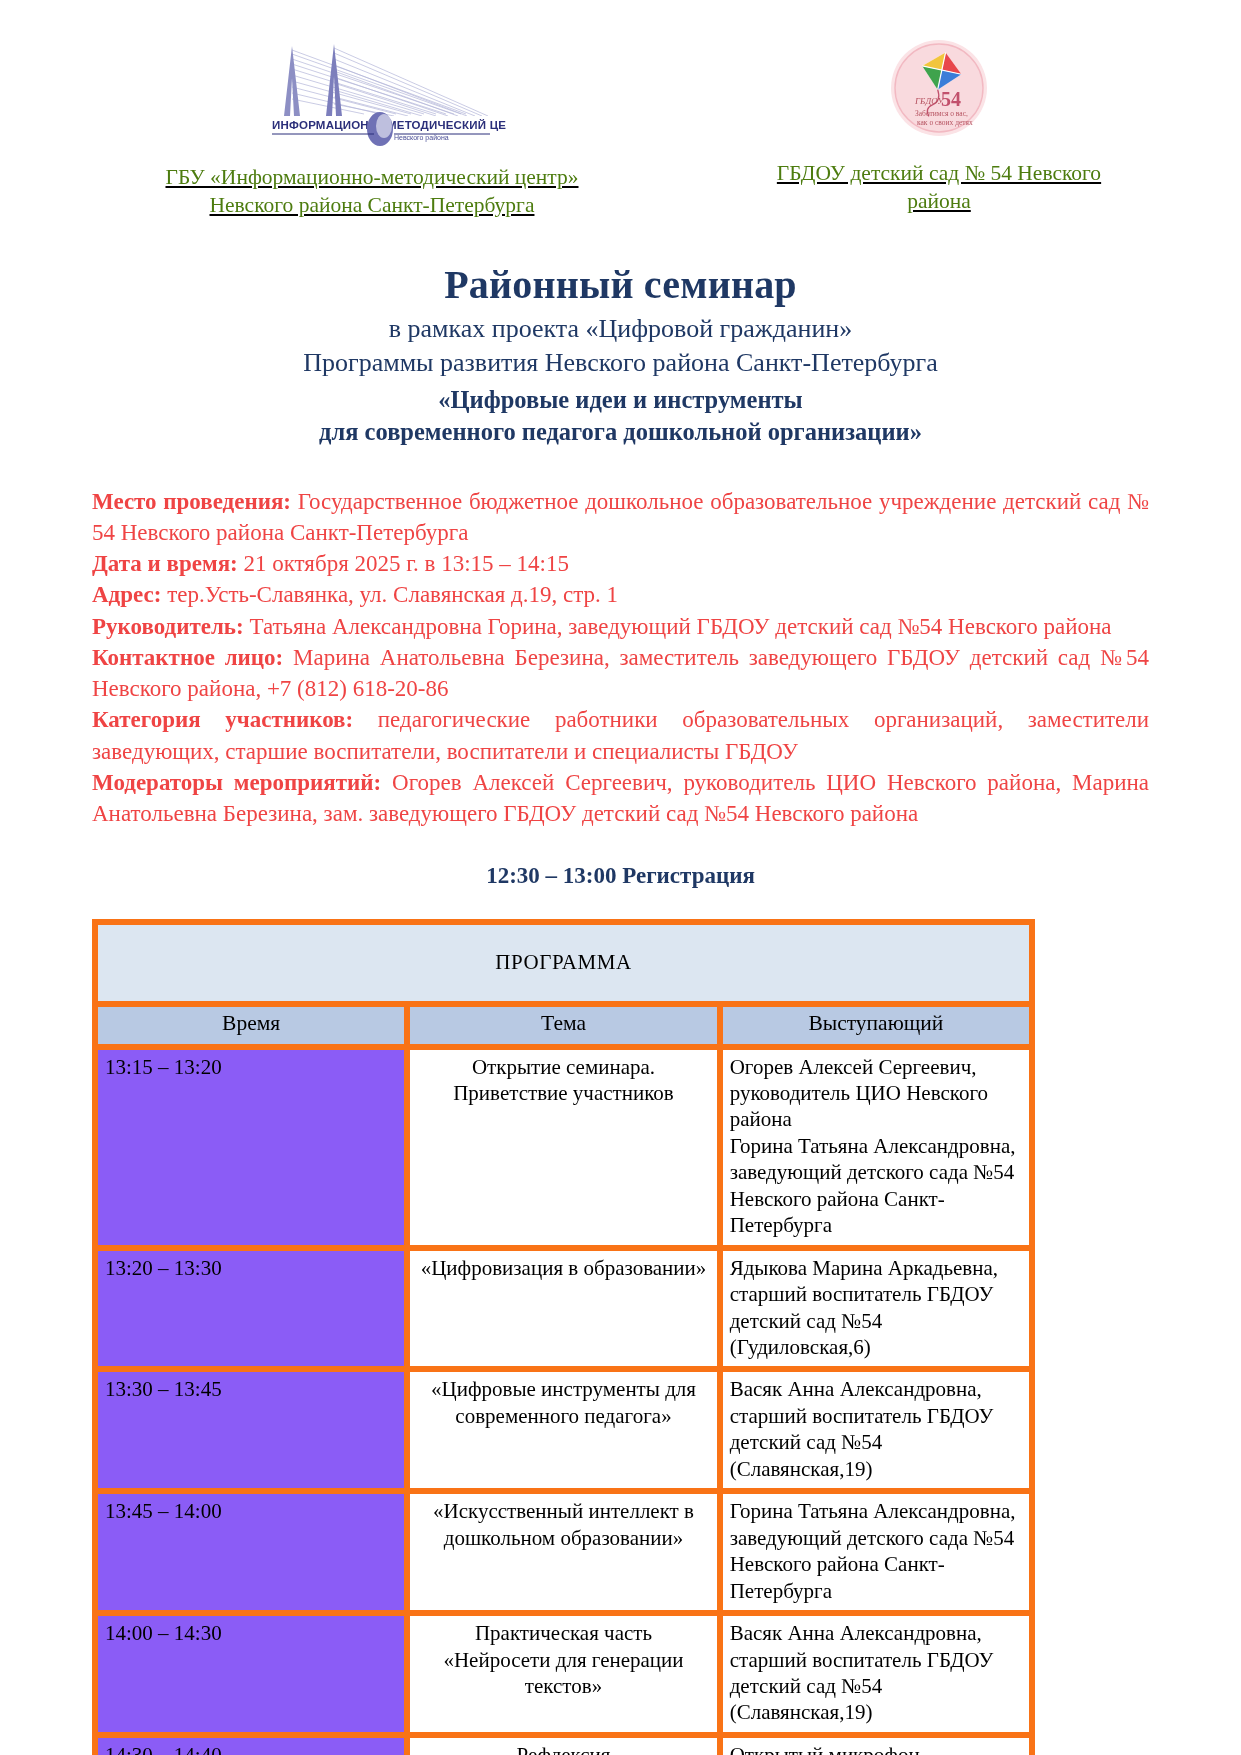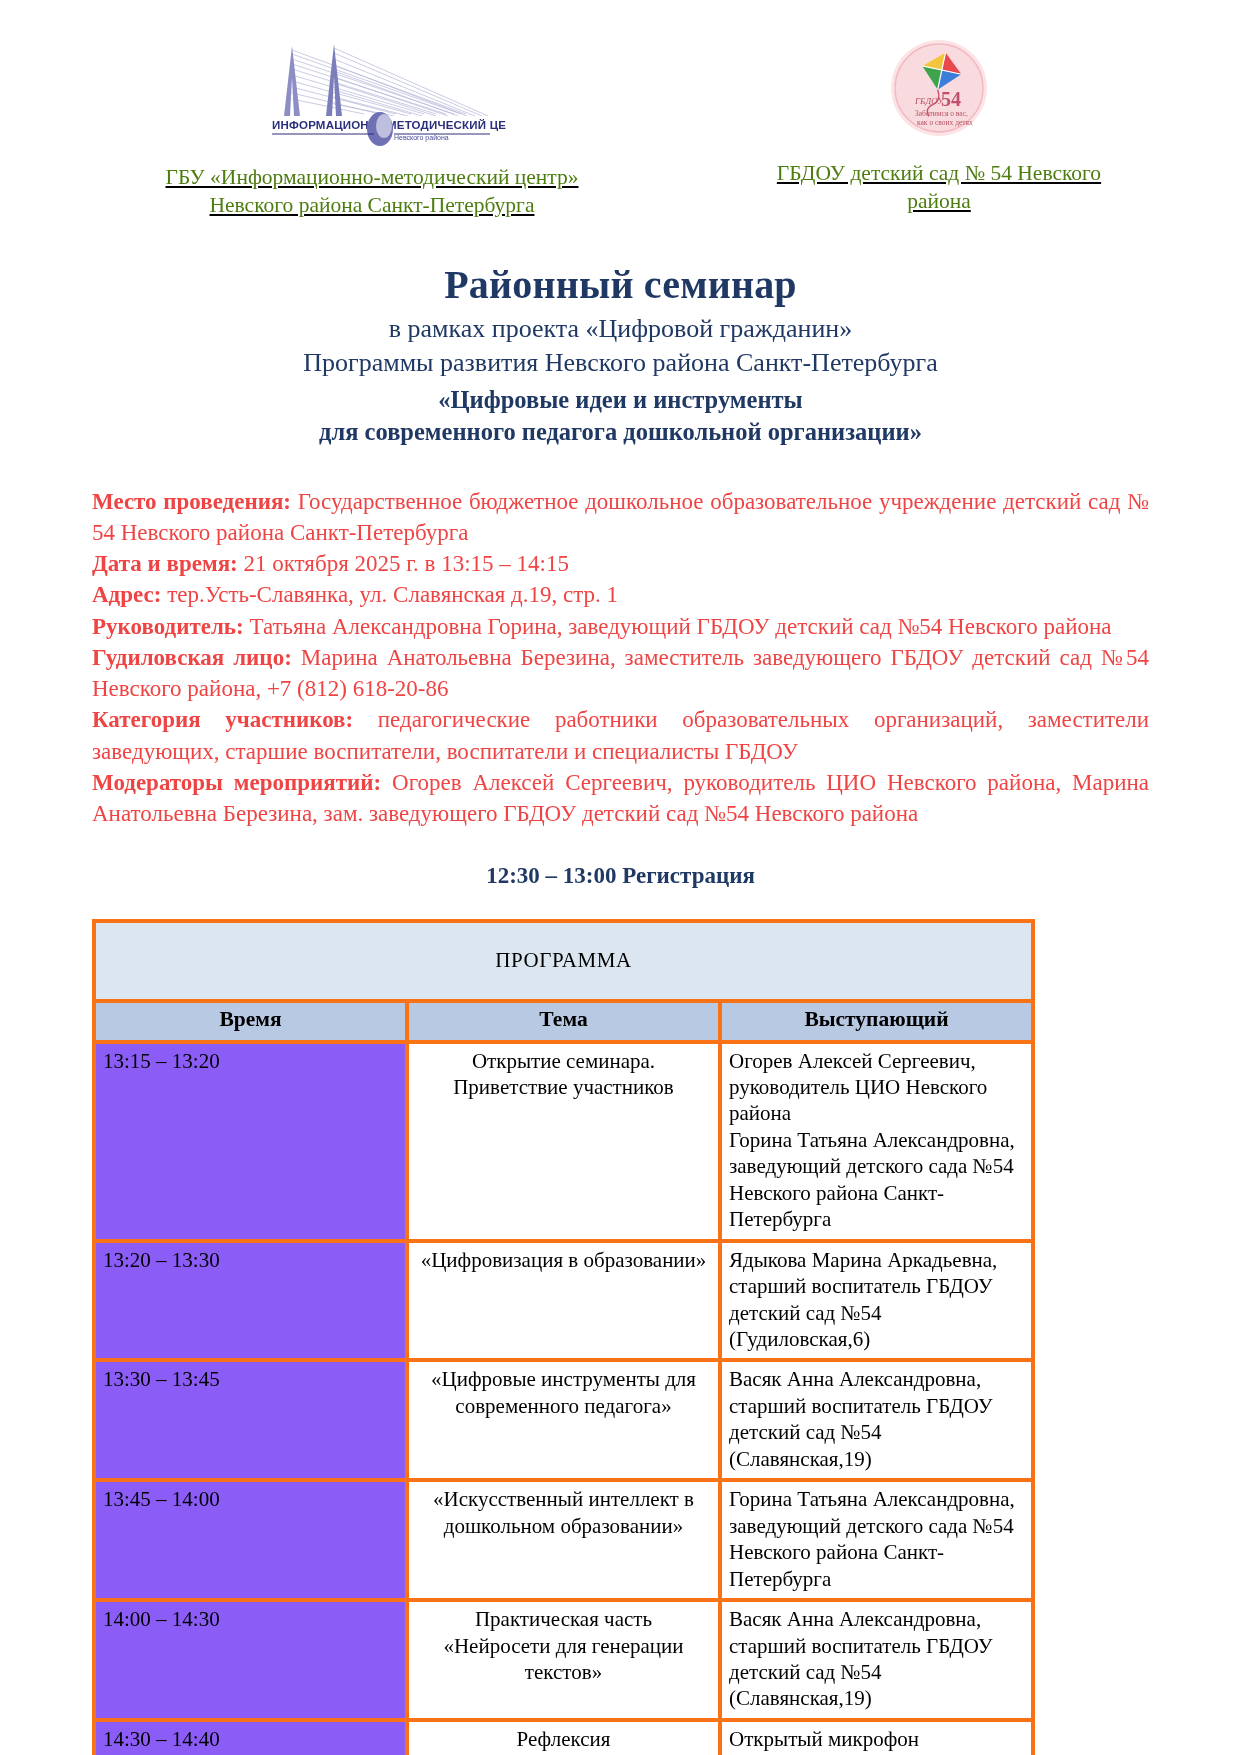--- a/index.html
+++ b/index.html
@@ -112,40 +112,40 @@
 
   
   .program-table {
     margin-top: 30px;
     border-collapse: collapse;
     width: 943px;
     margin-left: 0;
     table-layout: fixed;
   }
   .program-table td, .program-table th {
-    border: 4px solid #f97316;
+    border: 6px solid #f97316;
     vertical-align: top;
     padding: 4px 7px 6px 7px;
     font-size: 21px;
     line-height: 1.26;
     font-weight: normal;
   }
   .pt-title {
     background: #DCE6F1;
     text-align: center;
     font-weight: bold;
     font-size: 23.5px;
     letter-spacing: .6px;
     height: 66px;
     vertical-align: middle !important;
   }
   .pt-head td {
     background: #B8C9E3;
     text-align: center;
-    font-weight: bold;
+    font-weight: normal;
     font-size: 21.5px;
     vertical-align: middle;
     padding-top: 3px;
   }
   .col-time   { width: 146px; }
   .col-theme  { width: 360px; }
   .col-speaker{ width: 437px; }
 
   td.c-time {
     background: #8b5cf6;
@@ -250,21 +250,21 @@
       <span>«Цифровые идеи и инструменты</span><br>
       <span>для современного педагога дошкольной организации»</span>
     </div>
   </div>
 
   <div class="details">
     <p><b>Место проведения:</b><span> Государственное бюджетное дошкольное образовательное учреждение детский сад № 54 Невского района Санкт-Петербурга</span></p>
     <p><b>Дата и время:</b><span> 21 октября 2025 г. в 13:15 – 14:15</span></p>
     <p><b>Адрес:</b><span> тер.Усть-Славянка, ул. Славянская д.19, стр. 1</span></p>
     <p><b>Руководитель:</b><span> Татьяна Александровна Горина, заведующий ГБДОУ детский сад №54 Невского района</span></p>
-    <p><b>Гудиловская лицо:</b><span> Марина Анатольевна Березина, заместитель заведующего ГБДОУ детский сад №54 Невского района, +7 (812) 618-20-86</span></p>
+    <p><b>Контактное лицо:</b><span> Марина Анатольевна Березина, заместитель заведующего ГБДОУ детский сад №54 Невского района, +7 (812) 618-20-86</span></p>
     <p><b>Категория участников:</b><span> педагогические работники образовательных организаций, заместители заведующих, старшие воспитатели, воспитатели и специалисты ГБДОУ</span></p>
     <p><b>Модераторы мероприятий:</b><span> Огорев Алексей Сергеевич, руководитель ЦИО Невского района, Марина Анатольевна Березина, зам. заведующего ГБДОУ детский сад №54 Невского района</span></p>
   </div>
 
   <div class="reg-line">12:30 – 13:00 Регистрация</div>
 
   <table class="program-table">
     <tbody>
       <tr>
         <td class="pt-title" colspan="3">ПРОГРАММА</td>

